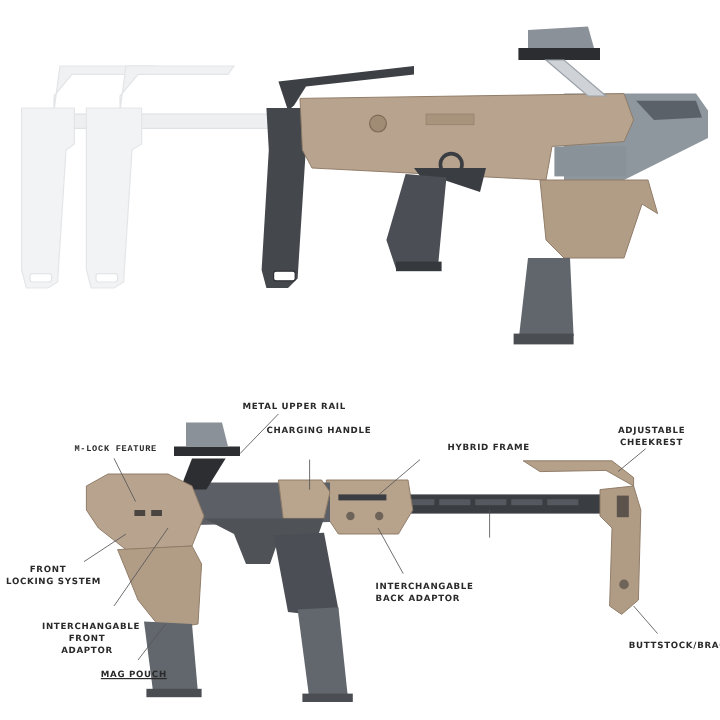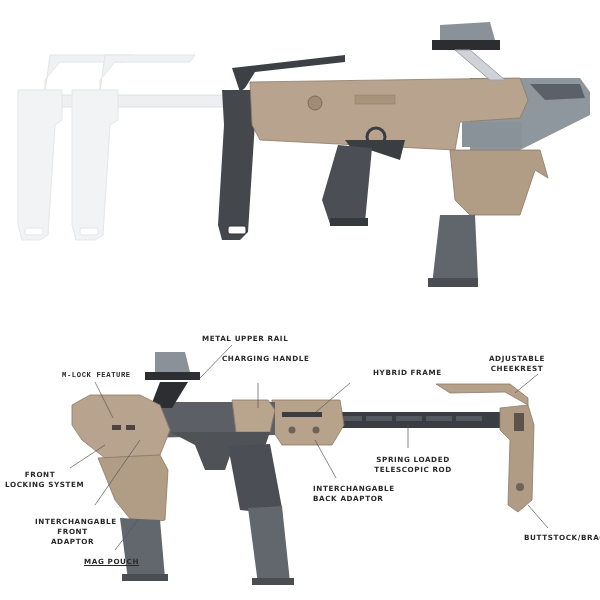--- a/index.html
+++ b/index.html
@@ -131,31 +131,27 @@
   </div>
   <div class="label" style="left:62px; top:370px;font-family:Liberation Mono, monospace;">
     <span>M-Lock Feature</span>
   </div>
   <div class="label" style="left:222px; top:354px;">
     <span>Charging Handle</span>
   </div>
   <div class="label" style="left:341px; top:368px;margin-left:32px;">
     <span>Hybrid Frame</span>
   </div>
-  <div class="label center" style="left:487px; top:354px; width:60px;">
+  <div class="label center" style="left:513px; top:354px; width:60px;">
     <div>Adjustable</div>
     <div>Cheekrest</div>
   </div>
   <div class="label center" style="left:5px; top:470px; width:70px;">
     <div>Front</div>
     <div>Locking System</div>
-  </div>
-  <div class="label center" style="left:373px; top:455px; width:80px;">
-    <div>Spring Loaded</div>
-    <div>Telescopic Rod</div>
   </div>
   <div class="label" style="left:313px; top:484px;">
     <div>Interchangable</div>
     <div>Back Adaptor</div>
   </div>
   <div class="label center" style="left:35px; top:517px; width:75px;">
     <div>Interchangable</div>
     <div>Front</div>
     <div>Adaptor</div>
   </div>

